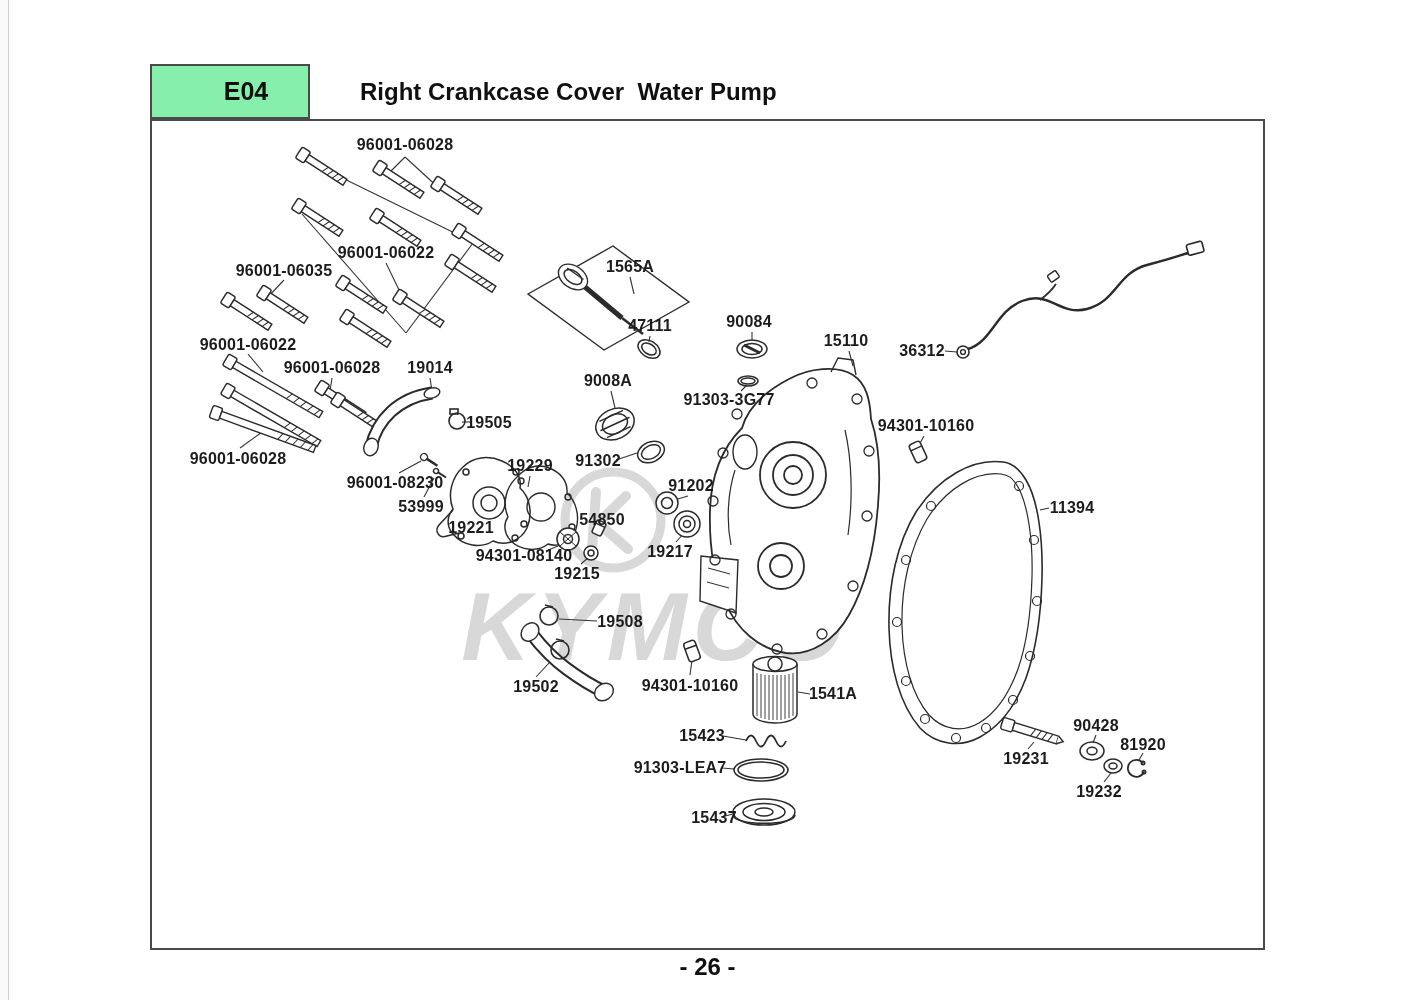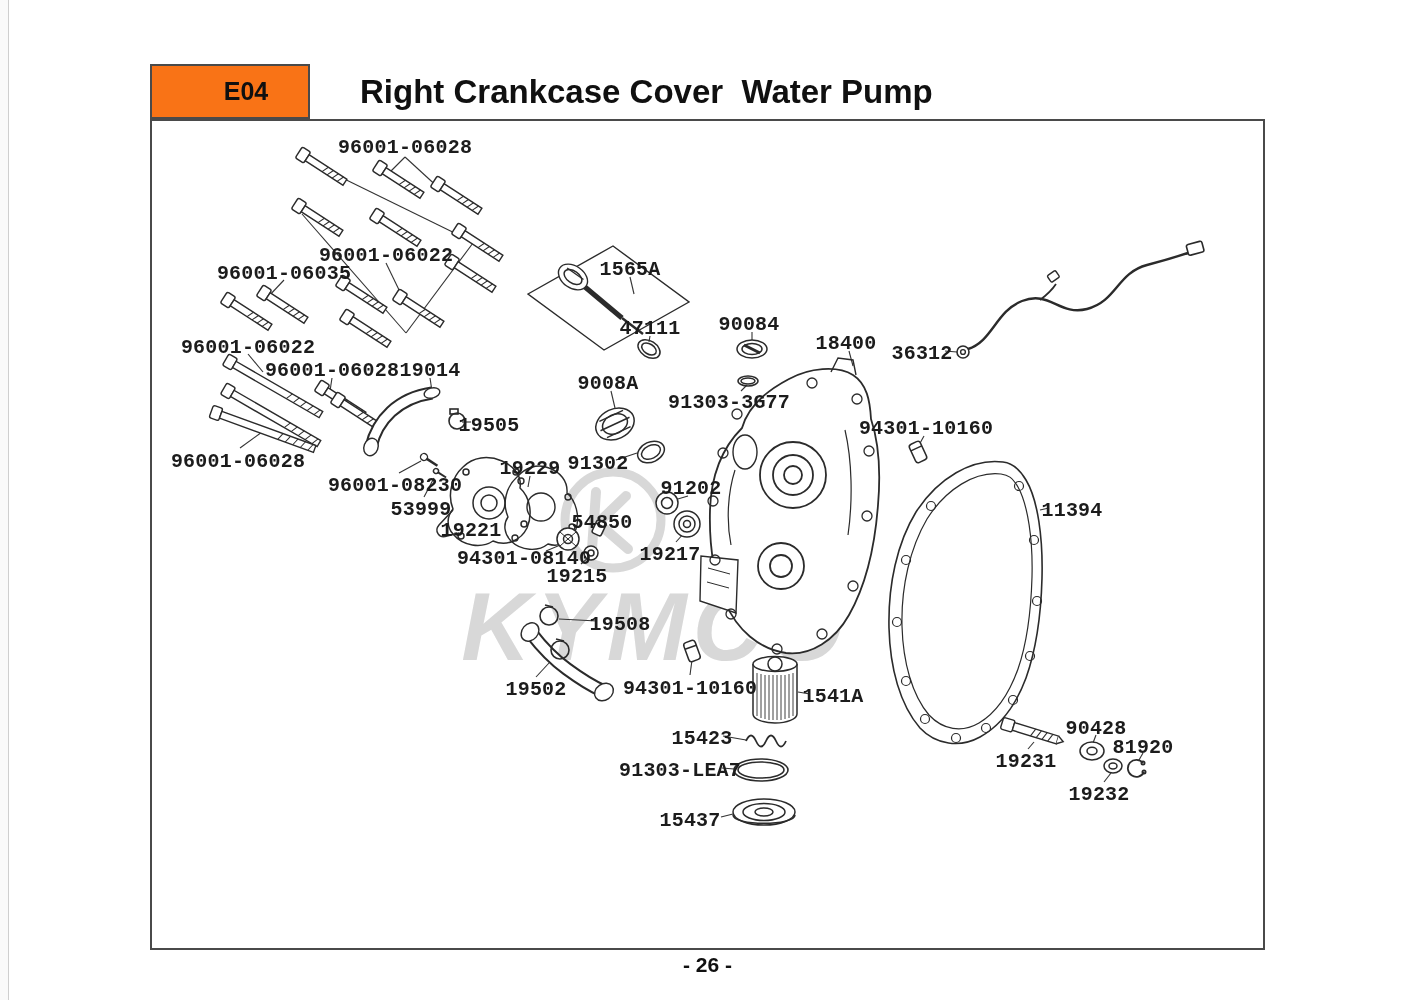--- a/index.html
+++ b/index.html
@@ -8,38 +8,38 @@
     position:relative; width:1415px; height:1000px; background:#fff;
     font-family:"Liberation Sans", sans-serif; overflow:hidden;
   }
   .edge-strip {
     position:absolute; left:0; top:0; width:9px; height:1000px;
     background:#fafafa; border-right:1px solid #cfcfcf;
   }
   .code-box {
     position:absolute; left:150px; top:64px; width:160px; height:55px;
     border:2px solid #4a4a4a; display:flex; align-items:center; justify-content:center;
-    font-size:25px; font-weight:bold; color:#101010; background:#f97316;padding-left:32px;
+    font-size:25px; font-weight:bold; color:#101010; background:#86efac;padding-left:32px;
   }
   .doc-title {
     position:absolute; left:360px; top:64px; height:55px; display:flex; align-items:center;
-    font-size:33px; font-weight:bold; color:#101010; white-space:pre;
+    font-size:24px; font-weight:bold; color:#101010; white-space:pre;
   }
   .frame {
     position:absolute; left:150px; top:119px; width:1115px; height:831px;
     border:2px solid #4a4a4a; background:transparent;
   }
   .artwork { position:absolute; left:0; top:0; width:1415px; height:1000px; }
   .plabel {
     position:absolute; transform:translateX(-50%);
-    font-size:20px; font-weight:bold; color:#1c1c1c; white-space:nowrap; letter-spacing:0.2px;font-family:Liberation Mono, monospace;
+    font-size:16px; font-weight:bold; color:#1c1c1c; white-space:nowrap; letter-spacing:0.2px;
   }
   .page-num {
     position:absolute; left:150px; top:953px; width:1115px; text-align:center;
-    font-size:21px; font-weight:bold; color:#101010;
+    font-size:24px; font-weight:bold; color:#101010;
   }
 </style>
 </head>
 <body>
 
 <div class="page">
 
   <div class="edge-strip"></div>
 
   <div class="code-box">
@@ -391,30 +391,30 @@
   <div class="plabel" style="left:577px;top:565px">19215</div>
   <div class="plabel" style="left:602px;top:511px">54850</div>
   <div class="plabel" style="left:608px;top:372px">9008A</div>
   <div class="plabel" style="left:598px;top:452px">91302</div>
   <div class="plabel" style="left:630px;top:258px">1565A</div>
   <div class="plabel" style="left:650px;top:317px">47111</div>
   <div class="plabel" style="left:691px;top:477px">91202</div>
   <div class="plabel" style="left:670px;top:543px">19217</div>
   <div class="plabel" style="left:749px;top:313px">90084</div>
   <div class="plabel" style="left:729px;top:391px">91303-3G77</div>
-  <div class="plabel" style="left:846px;top:332px">18400</div>
+  <div class="plabel" style="left:846px;top:332px">15110</div>
   <div class="plabel" style="left:922px;top:342px">36312</div>
   <div class="plabel" style="left:926px;top:417px">94301-10160</div>
   <div class="plabel" style="left:1072px;top:499px">11394</div>
   <div class="plabel" style="left:620px;top:613px">19508</div>
   <div class="plabel" style="left:536px;top:678px">19502</div>
   <div class="plabel" style="left:690px;top:677px">94301-10160</div>
   <div class="plabel" style="left:833px;top:685px">1541A</div>
   <div class="plabel" style="left:702px;top:727px">15423</div>
   <div class="plabel" style="left:680px;top:759px">91303-LEA7</div>
-  <div class="plabel" style="left:690px;top:809px">15437</div>
+  <div class="plabel" style="left:714px;top:809px">15437</div>
   <div class="plabel" style="left:1026px;top:750px">19231</div>
   <div class="plabel" style="left:1096px;top:717px">90428</div>
   <div class="plabel" style="left:1143px;top:736px">81920</div>
   <div class="plabel" style="left:1099px;top:783px">19232</div>
 
   <div class="page-num">- 26 -</div>
 </div>
 
 </body></html>

